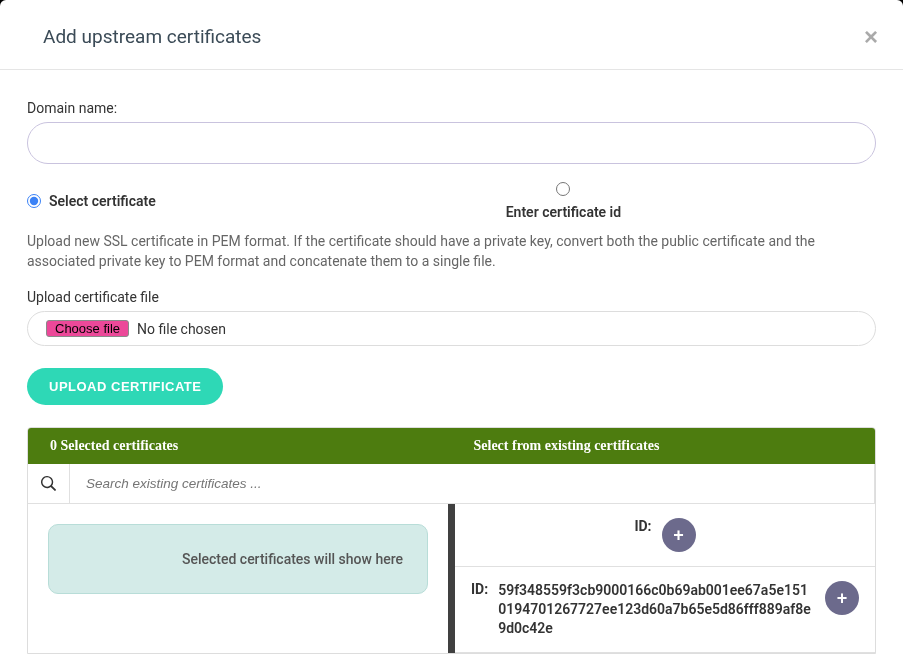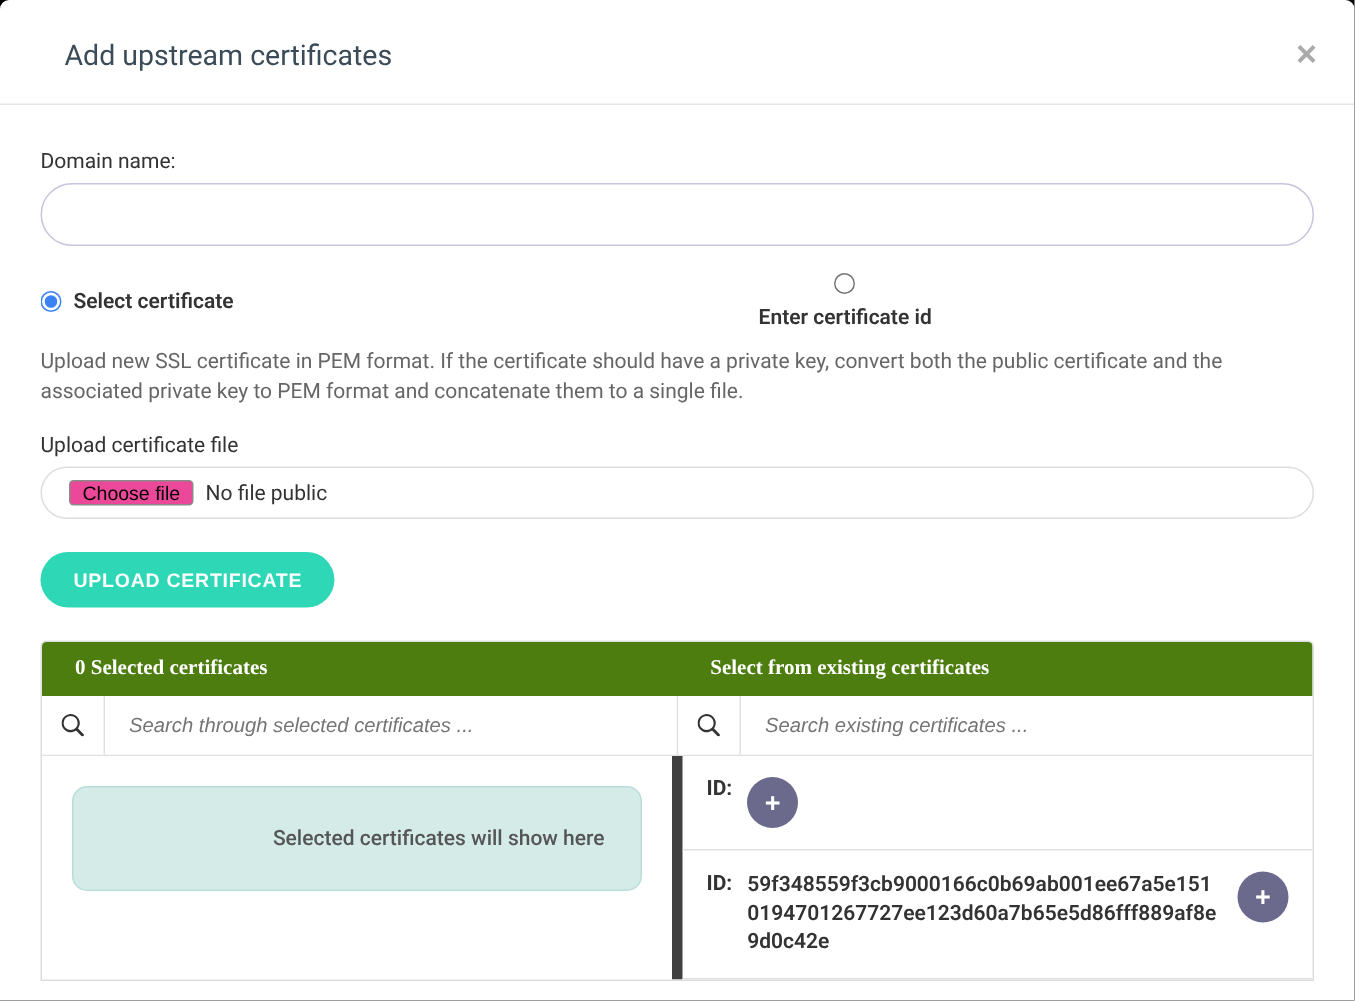--- a/index.html
+++ b/index.html
@@ -199,20 +199,21 @@
       font-size: 14px;
       color: #555;
       font-weight: 500;
     }
     .cert-row {
       display: flex;
       align-items: flex-start;
       padding: 14px 16px;
       border-bottom: 1px solid #e0e0e0;
       gap: 10px;
+      justify-content: center;
     }
     .cert-id-label {
       font-size: 14px;
       font-weight: 700;
       color: #333;
     }
     .cert-id-value {
       font-size: 14px;
       font-weight: 600;
       color: #333;
@@ -265,40 +266,32 @@
         <label>Enter certificate id</label>
       </div>
     </div>
 
     <p class="help-text">Upload new SSL certificate in PEM format. If the certificate should have a private key, convert both the public certificate and the associated private key to PEM format and concatenate them to a single file.</p>
 
     <div class="form-group">
       <label class="form-label">Upload certificate file</label>
       <div class="file-input-wrapper">
         <button class="choose-file-btn">Choose file</button>
-        <span class="file-status">No file public</span>
+        <span class="file-status">No file chosen</span>
       </div>
     </div>
 
     <button class="upload-btn">UPLOAD CERTIFICATE</button>
 
     <div class="cert-table">
       <div class="table-header">
         <div class="table-header-cell">0 Selected certificates</div>
         <div class="table-header-cell">Select from existing certificates</div>
       </div>
       <div class="search-row">
-        <div class="search-cell">
-          <div class="search-icon-box">
-            <svg class="search-svg" viewBox="0 0 16 16" fill="#333">
-                <path d="M11.742 10.344a6.5 6.5 0 1 0-1.397 1.398h-.001l3.85 3.85a1 1 0 0 0 1.415-1.414l-3.85-3.85zm-5.242 1.106a5 5 0 1 1 0-10 5 5 0 0 1 0 10z"></path>
-              </svg>
-          </div>
-          <input type="text" class="search-input" placeholder="Search through selected certificates ..." style="">
-        </div>
         <div class="search-cell">
           <div class="search-icon-box">
             <svg class="search-svg" viewBox="0 0 16 16" fill="#333">
                 <path d="M11.742 10.344a6.5 6.5 0 1 0-1.397 1.398h-.001l3.85 3.85a1 1 0 0 0 1.415-1.414l-3.85-3.85zm-5.242 1.106a5 5 0 1 1 0-10 5 5 0 0 1 0 10z"></path>
               </svg>
           </div>
           <input type="text" class="search-input" placeholder="Search existing certificates ..." style="">
         </div>
       </div>
       <div class="table-body">

